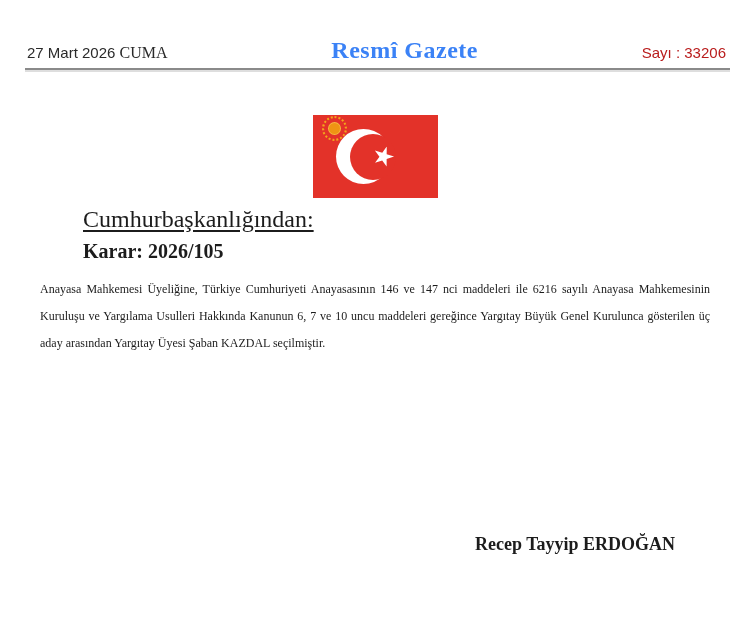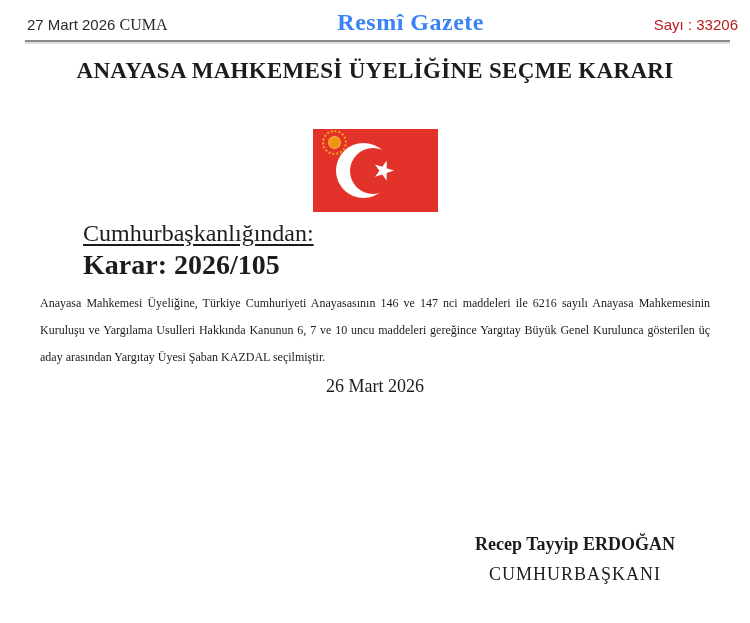--- a/index.html
+++ b/index.html
@@ -3,21 +3,21 @@
 <meta charset="utf-8">
 <style>
   html,body{margin:0;padding:0;background:#ffffff;}
   .page{
     width:750px;height:623px;position:relative;background:#ffffff;
     font-family:"Liberation Serif", serif;color:#1c1c1c;overflow:hidden;
   }
   
   .masthead{
     display:flex;justify-content:space-between;align-items:baseline;
-    padding:9px 12px 0 27px;height:26px;
+    padding:9px 24px 0 27px;height:26px;margin-top:28px;
   }
   .m-date{font-family:"Liberation Sans", sans-serif;font-size:15px;color:#2a2a2a;}
   .m-weekday{font-family:"Liberation Serif", serif;font-size:16px;color:#2a2a2a;}
   .m-title{
     font-family:"Liberation Serif", serif;font-weight:bold;font-size:24px;
     color:#3b82f6;letter-spacing:0.5px;
   }
   .m-issue{font-family:"Liberation Sans", sans-serif;font-size:15px;color:#b91c1c;}
   .rule{
     margin:5px 20px 0 25px;height:2px;background:#8a8a8a;
@@ -52,21 +52,21 @@
   .star{
     position:absolute;left:60px;top:31px;width:21px;height:21px;background:#ffffff;
     clip-path:polygon(50% 0%,61% 35%,98% 35%,68% 57%,79% 91%,50% 70%,21% 91%,32% 57%,2% 35%,39% 35%);
     transform:rotate(18deg);
   }
   
   .authority{
     margin:9px 0 0 83px;font-size:24px;line-height:24px;
     text-decoration:underline;text-underline-offset:3px;
   }
-  .decision{margin:8px 0 0 83px;font-size:28px;line-height:24px;font-weight:bold;}
+  .decision{margin:8px 0 0 83px;font-size:20px;line-height:24px;font-weight:bold;}
   .body-text{
     margin:13px 40px 0 40px;font-size:12px;line-height:27px;
     text-align:justify;
   }
   .doc-date{margin:5px 0 0 0;text-align:center;font-size:18px;line-height:20px;}
   
   .sig{position:absolute;left:400px;top:532px;width:350px;text-align:center;}
   .sig-name{margin:0;font-size:18px;font-weight:bold;line-height:24px;}
   .sig-title{margin:6px 0 0 0;font-size:18px;line-height:24px;letter-spacing:1px;}
 </style>
@@ -76,37 +76,34 @@
 <div class="page">
 
   <header class="masthead">
     <span class="m-date"><span>27 Mart 2026</span> <span class="m-weekday">CUMA</span></span>
     <span class="m-title">Resmî Gazete</span>
     <span class="m-issue">Sayı : 33206</span>
   </header>
 
   <div class="rule"></div>
 
-  <h1 class="doc-title">ANAYASA MAHKEMESİ ÜYELİĞİNE SEÇME KARARI</h1>
 
   <div class="flag">
     <div class="sun-ring">
       <div class="sun-core"></div>
     </div>
     <div class="crescent"></div>
     <div class="crescent-cut"></div>
     <div class="star"></div>
   </div>
 
   <p class="authority">Cumhurbaşkanlığından:</p>
 
   <p class="decision">Karar: 2026/105</p>
 
   <p class="body-text">Anayasa Mahkemesi Üyeliğine, Türkiye Cumhuriyeti Anayasasının 146 ve 147 nci maddeleri ile 6216 sayılı Anayasa Mahkemesinin Kuruluşu ve Yargılama Usulleri Hakkında Kanunun 6, 7 ve 10 uncu maddeleri gereğince Yargıtay Büyük Genel Kurulunca gösterilen üç aday arasından Yargıtay Üyesi Şaban KAZDAL seçilmiştir.</p>
 
-  <p class="doc-date">26 Mart 2026</p>
 
   <div class="sig">
     <p class="sig-name">Recep Tayyip ERDOĞAN</p>
-    <p class="sig-title">CUMHURBAŞKANI</p>
   </div>
 
 </div>
 
 </body></html>

